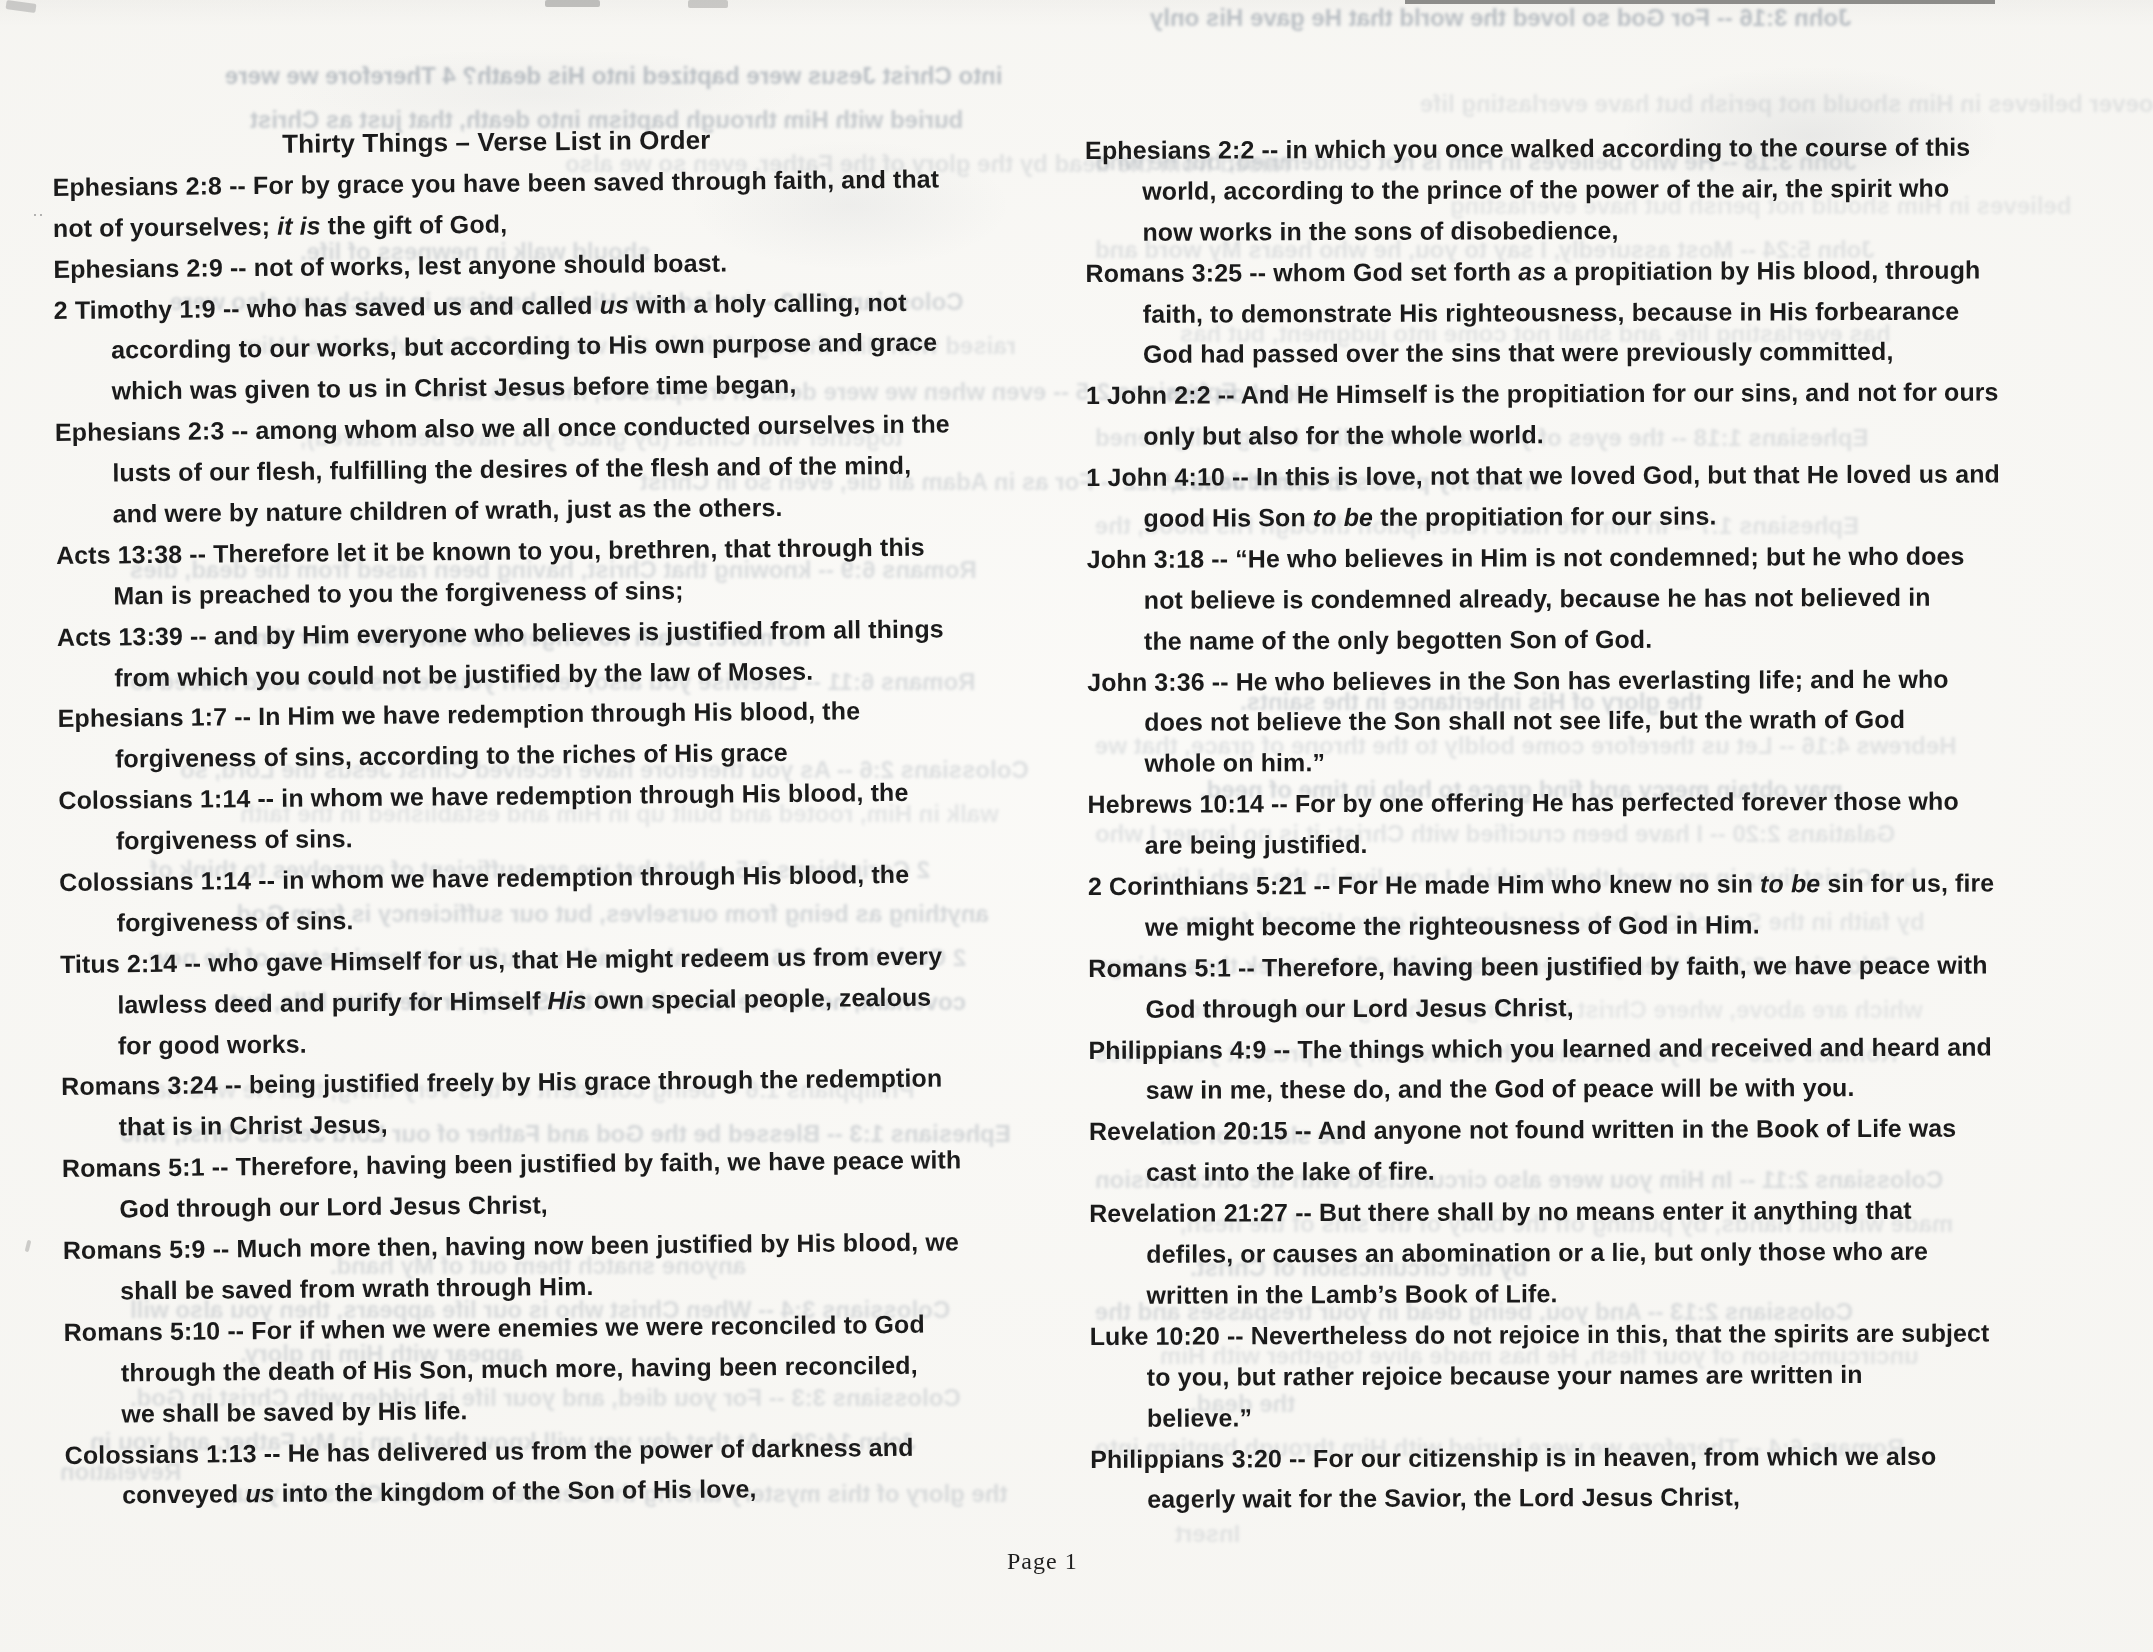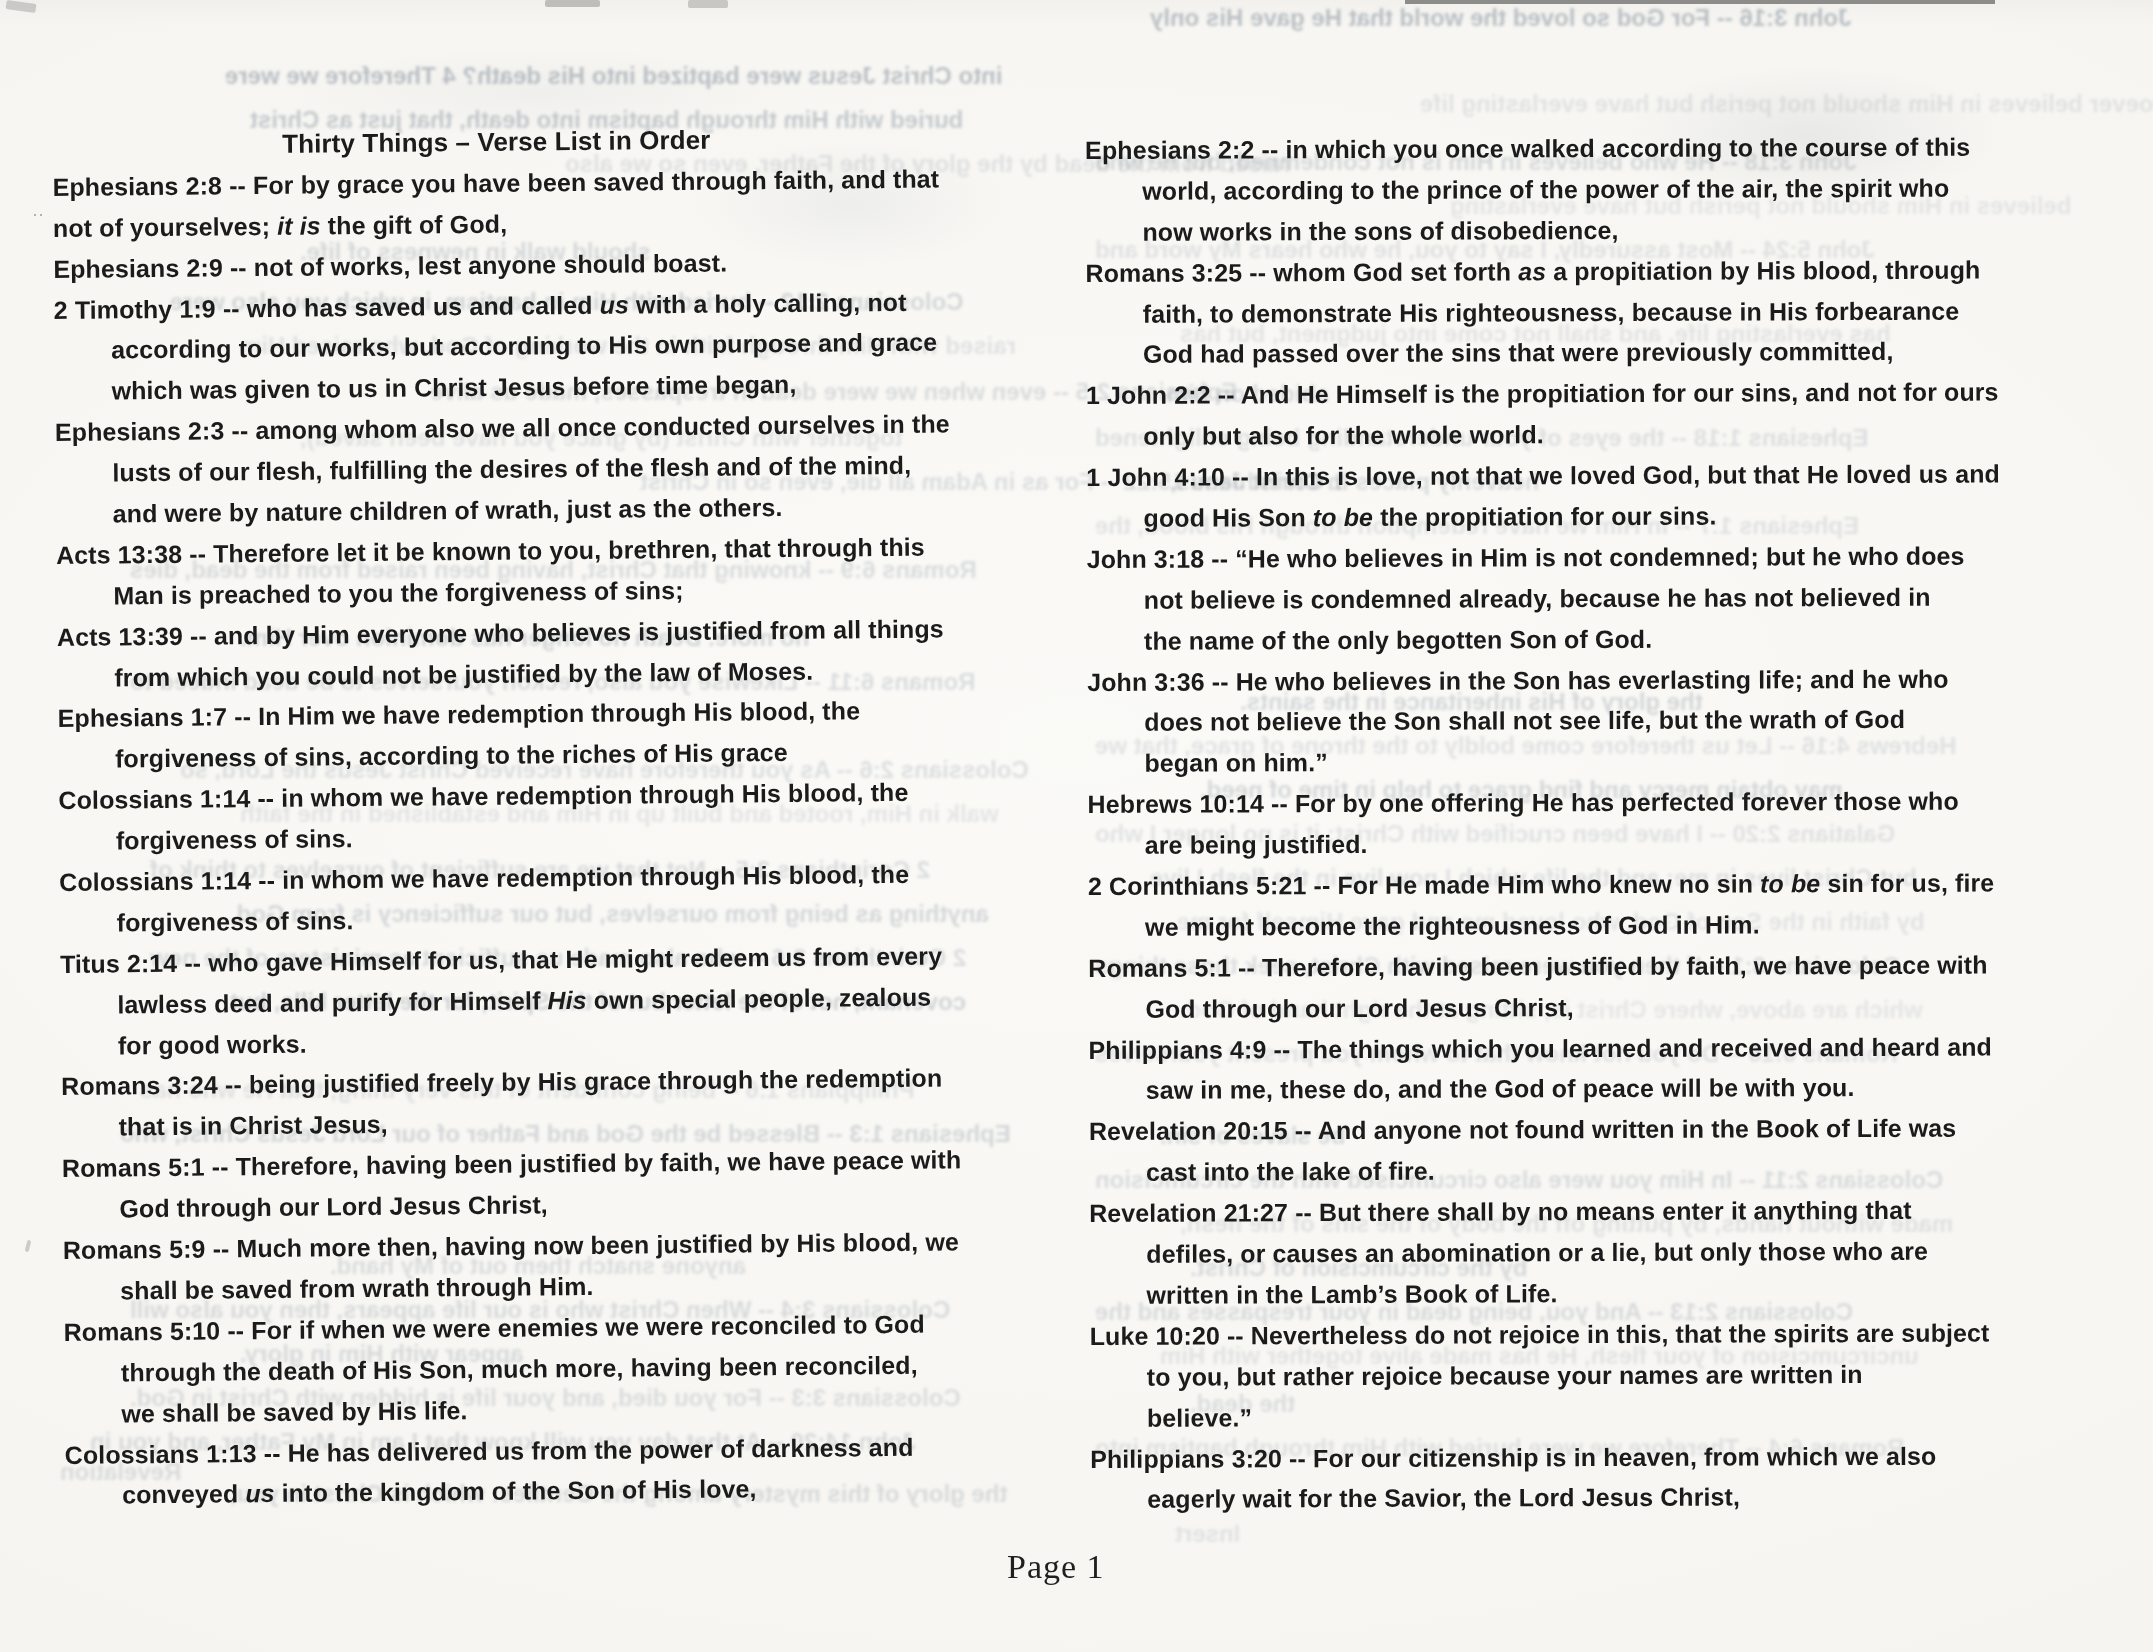--- a/index.html
+++ b/index.html
@@ -24,21 +24,21 @@
     white-space:nowrap;height:40.9px;line-height:40.9px;
     font-size:25px;font-weight:600;letter-spacing:.1px;
   }
   .line.ind{padding-left:57px;}
   .line .it{font-style:italic;margin-top:29px;}
   .title-line{padding-left:230px;font-size:26px;}
   
   #page-footer{
     position:absolute;left:1007px;top:1548px;z-index:3;
     font-family:"Liberation Serif","DejaVu Serif",serif;
-    font-size:34px;color:#1f1f1f;letter-spacing:1px;
+    font-size:24px;color:#1f1f1f;letter-spacing:1px;
   }
   
   #ghosts{position:absolute;inset:0;z-index:1;}
   .ghost{
     position:absolute;white-space:nowrap;
     font-size:24px;font-weight:700;color:#7f8a97;
     transform:scaleX(-1);filter:blur(1.4px);
   }
   
   .artifact{position:absolute;z-index:4;}
@@ -166,21 +166,21 @@
     <div class="line ind"><span>God had passed over the sins that were previously committed,</span></div>
     <div class="line"><span>1 John 2:2 -- And He Himself is the propitiation for our sins, and not for ours</span></div>
     <div class="line ind"><span>only but also for the whole world.</span></div>
     <div class="line"><span>1 John 4:10 -- In this is love, not that we loved God, but that He loved us and</span></div>
     <div class="line ind"><span>good His Son </span><span class="it">to be</span><span> the propitiation for our sins.</span></div>
     <div class="line"><span>John 3:18 -- “He who believes in Him is not condemned; but he who does</span></div>
     <div class="line ind"><span>not believe is condemned already, because he has not believed in</span></div>
     <div class="line ind"><span>the name of the only begotten Son of God.</span></div>
     <div class="line"><span>John 3:36 -- He who believes in the Son has everlasting life; and he who</span></div>
     <div class="line ind"><span>does not believe the Son shall not see life, but the wrath of God</span></div>
-    <div class="line ind"><span>began on him.”</span></div>
+    <div class="line ind"><span>whole on him.”</span></div>
     <div class="line"><span>Hebrews 10:14 -- For by one offering He has perfected forever those who</span></div>
     <div class="line ind"><span>are being justified.</span></div>
     <div class="line"><span>2 Corinthians 5:21 -- For He made Him who knew no sin </span><span class="it">to be</span><span> sin for us, fire</span></div>
     <div class="line ind"><span>we might become the righteousness of God in Him.</span></div>
     <div class="line"><span>Romans 5:1 -- Therefore, having been justified by faith, we have peace with</span></div>
     <div class="line ind"><span>God through our Lord Jesus Christ,</span></div>
     <div class="line"><span>Philippians 4:9 -- The things which you learned and received and heard and</span></div>
     <div class="line ind"><span>saw in me, these do, and the God of peace will be with you.</span></div>
     <div class="line"><span>Revelation 20:15 -- And anyone not found written in the Book of Life was</span></div>
     <div class="line ind"><span>cast into the lake of fire.</span></div>

